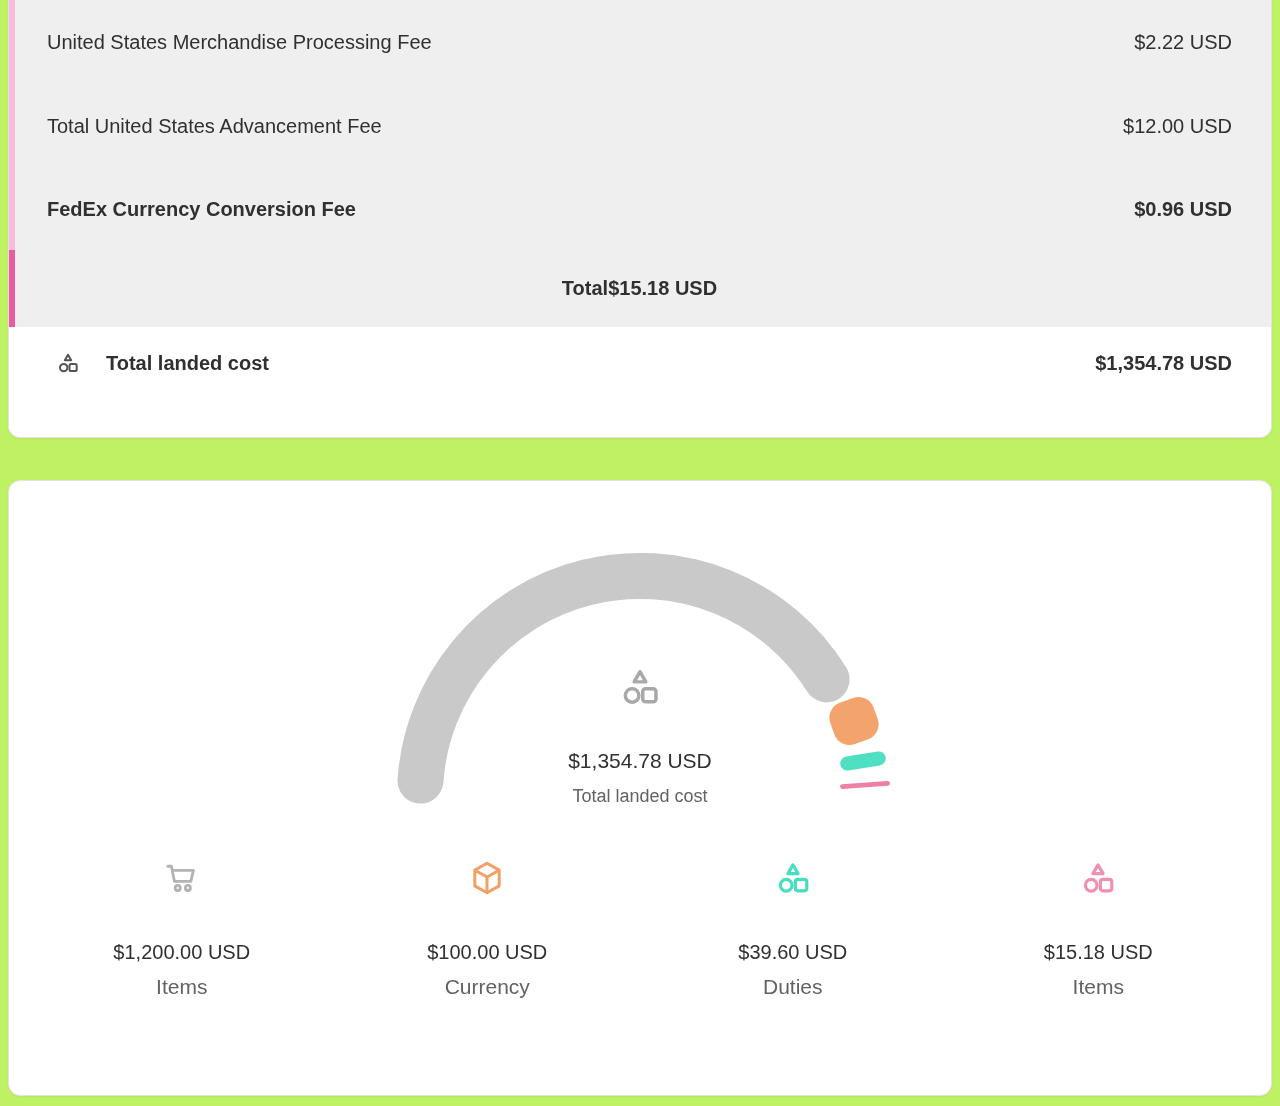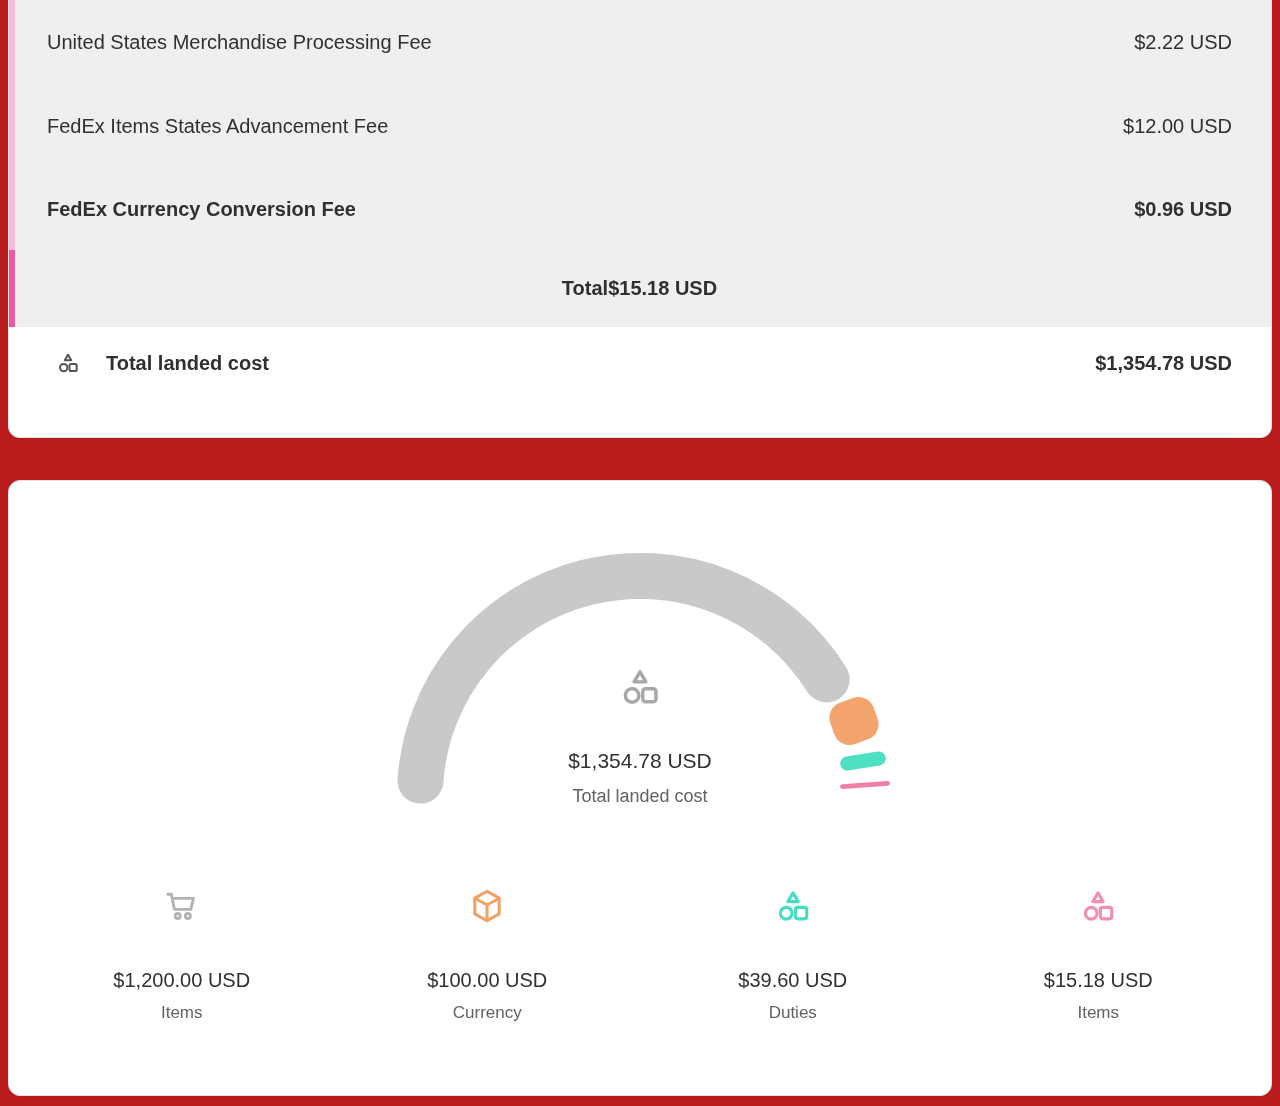--- a/index.html
+++ b/index.html
@@ -1,17 +1,17 @@
 <!DOCTYPE html>
 <html><head>
 <meta charset="utf-8">
 <style>
   * { margin:0; padding:0; box-sizing:border-box; }
   body { background:#ffffff; font-family:"Liberation Sans","DejaVu Sans",sans-serif; }
-  .page { position:relative; width:1280px; height:1106px; background:#b91c1c; color:#303030; overflow:hidden; }
+  .page { position:relative; width:1280px; height:1106px; background:#bef264; color:#303030; overflow:hidden; }
 
   .card { position:absolute; left:8px; width:1264px; background:#ffffff;
           border:1px solid #e2e2e2; box-shadow:0 1px 2px rgba(26,26,26,.06); }
 
   
   #fees-card { top:0; height:438px; border-top:none; border-radius:0 0 12px 12px; overflow:hidden; }
   .fee-table { position:relative; background:#efefef; }
   .stripe { position:absolute; left:0; width:6px; }
   .stripe-light  { top:0;     height:250px; background:#f7bcdb; }
   .stripe-bright { top:250px; height:77px;  background:#ea5aa2; }
@@ -27,25 +27,25 @@
   
   #gauge-card { top:480px; height:616px; border-radius:12px; overflow:hidden; }
   .gauge-svg { position:absolute; top:68px; left:50%; transform:translateX(-50%); }
   .gauge-center-icon { position:absolute; top:184px; left:50%; transform:translateX(-50%);
                        width:44px; height:44px; color:#a8a8a8; }
   .gauge-value { position:absolute; top:268px; left:0; width:100%; text-align:center;
                  font-size:21px; color:#303030; }
   .gauge-sub   { position:absolute; top:305px; left:0; width:100%; text-align:center;
                  font-size:18px; color:#5f6367; }
 
-  .legend { position:absolute; top:406px; left:20px; right:20px; display:flex; }
+  .legend { position:absolute; top:378px; left:20px; right:20px; display:flex; }
   .legend-item { flex:1; display:flex; flex-direction:column; align-items:center; }
   .legend-icon { width:38px; height:38px; }
   .legend-value { margin-top:44px; font-size:20px; color:#303030; }
-  .legend-label { margin-top:11px; font-size:17px; color:#5f6367; }
+  .legend-label { margin-top:11px; font-size:21px; color:#5f6367; }
 
   .c-items    { color:#b3b3b3; }
   .c-shipping { color:#f2a066; }
   .c-duties   { color:#46ddc1; }
   .c-fees     { color:#f18fb0; }
   .c-taxes    { color:#9393f2; }
 
   svg.icon { display:block; width:100%; height:100%; fill:none; stroke:currentColor; }
 </style>
 </head>
@@ -56,21 +56,21 @@
   <section class="card" id="fees-card">
     <div class="fee-table">
       <div class="stripe stripe-light"></div>
       <div class="stripe stripe-bright"></div>
 
       <div class="fee-row">
         <span>United States Merchandise Processing Fee</span>
         <span>$2.22 USD</span>
       </div>
       <div class="fee-row">
-        <span>FedEx Items States Advancement Fee</span>
+        <span>Total United States Advancement Fee</span>
         <span>$12.00 USD</span>
       </div>
       <div class="fee-row r3">
         <span>FedEx Currency Conversion Fee</span>
         <span>$0.96 USD</span>
       </div>
       <div class="fee-row total">
         <span>Total</span>
         <span>$15.18 USD</span>
       </div>

